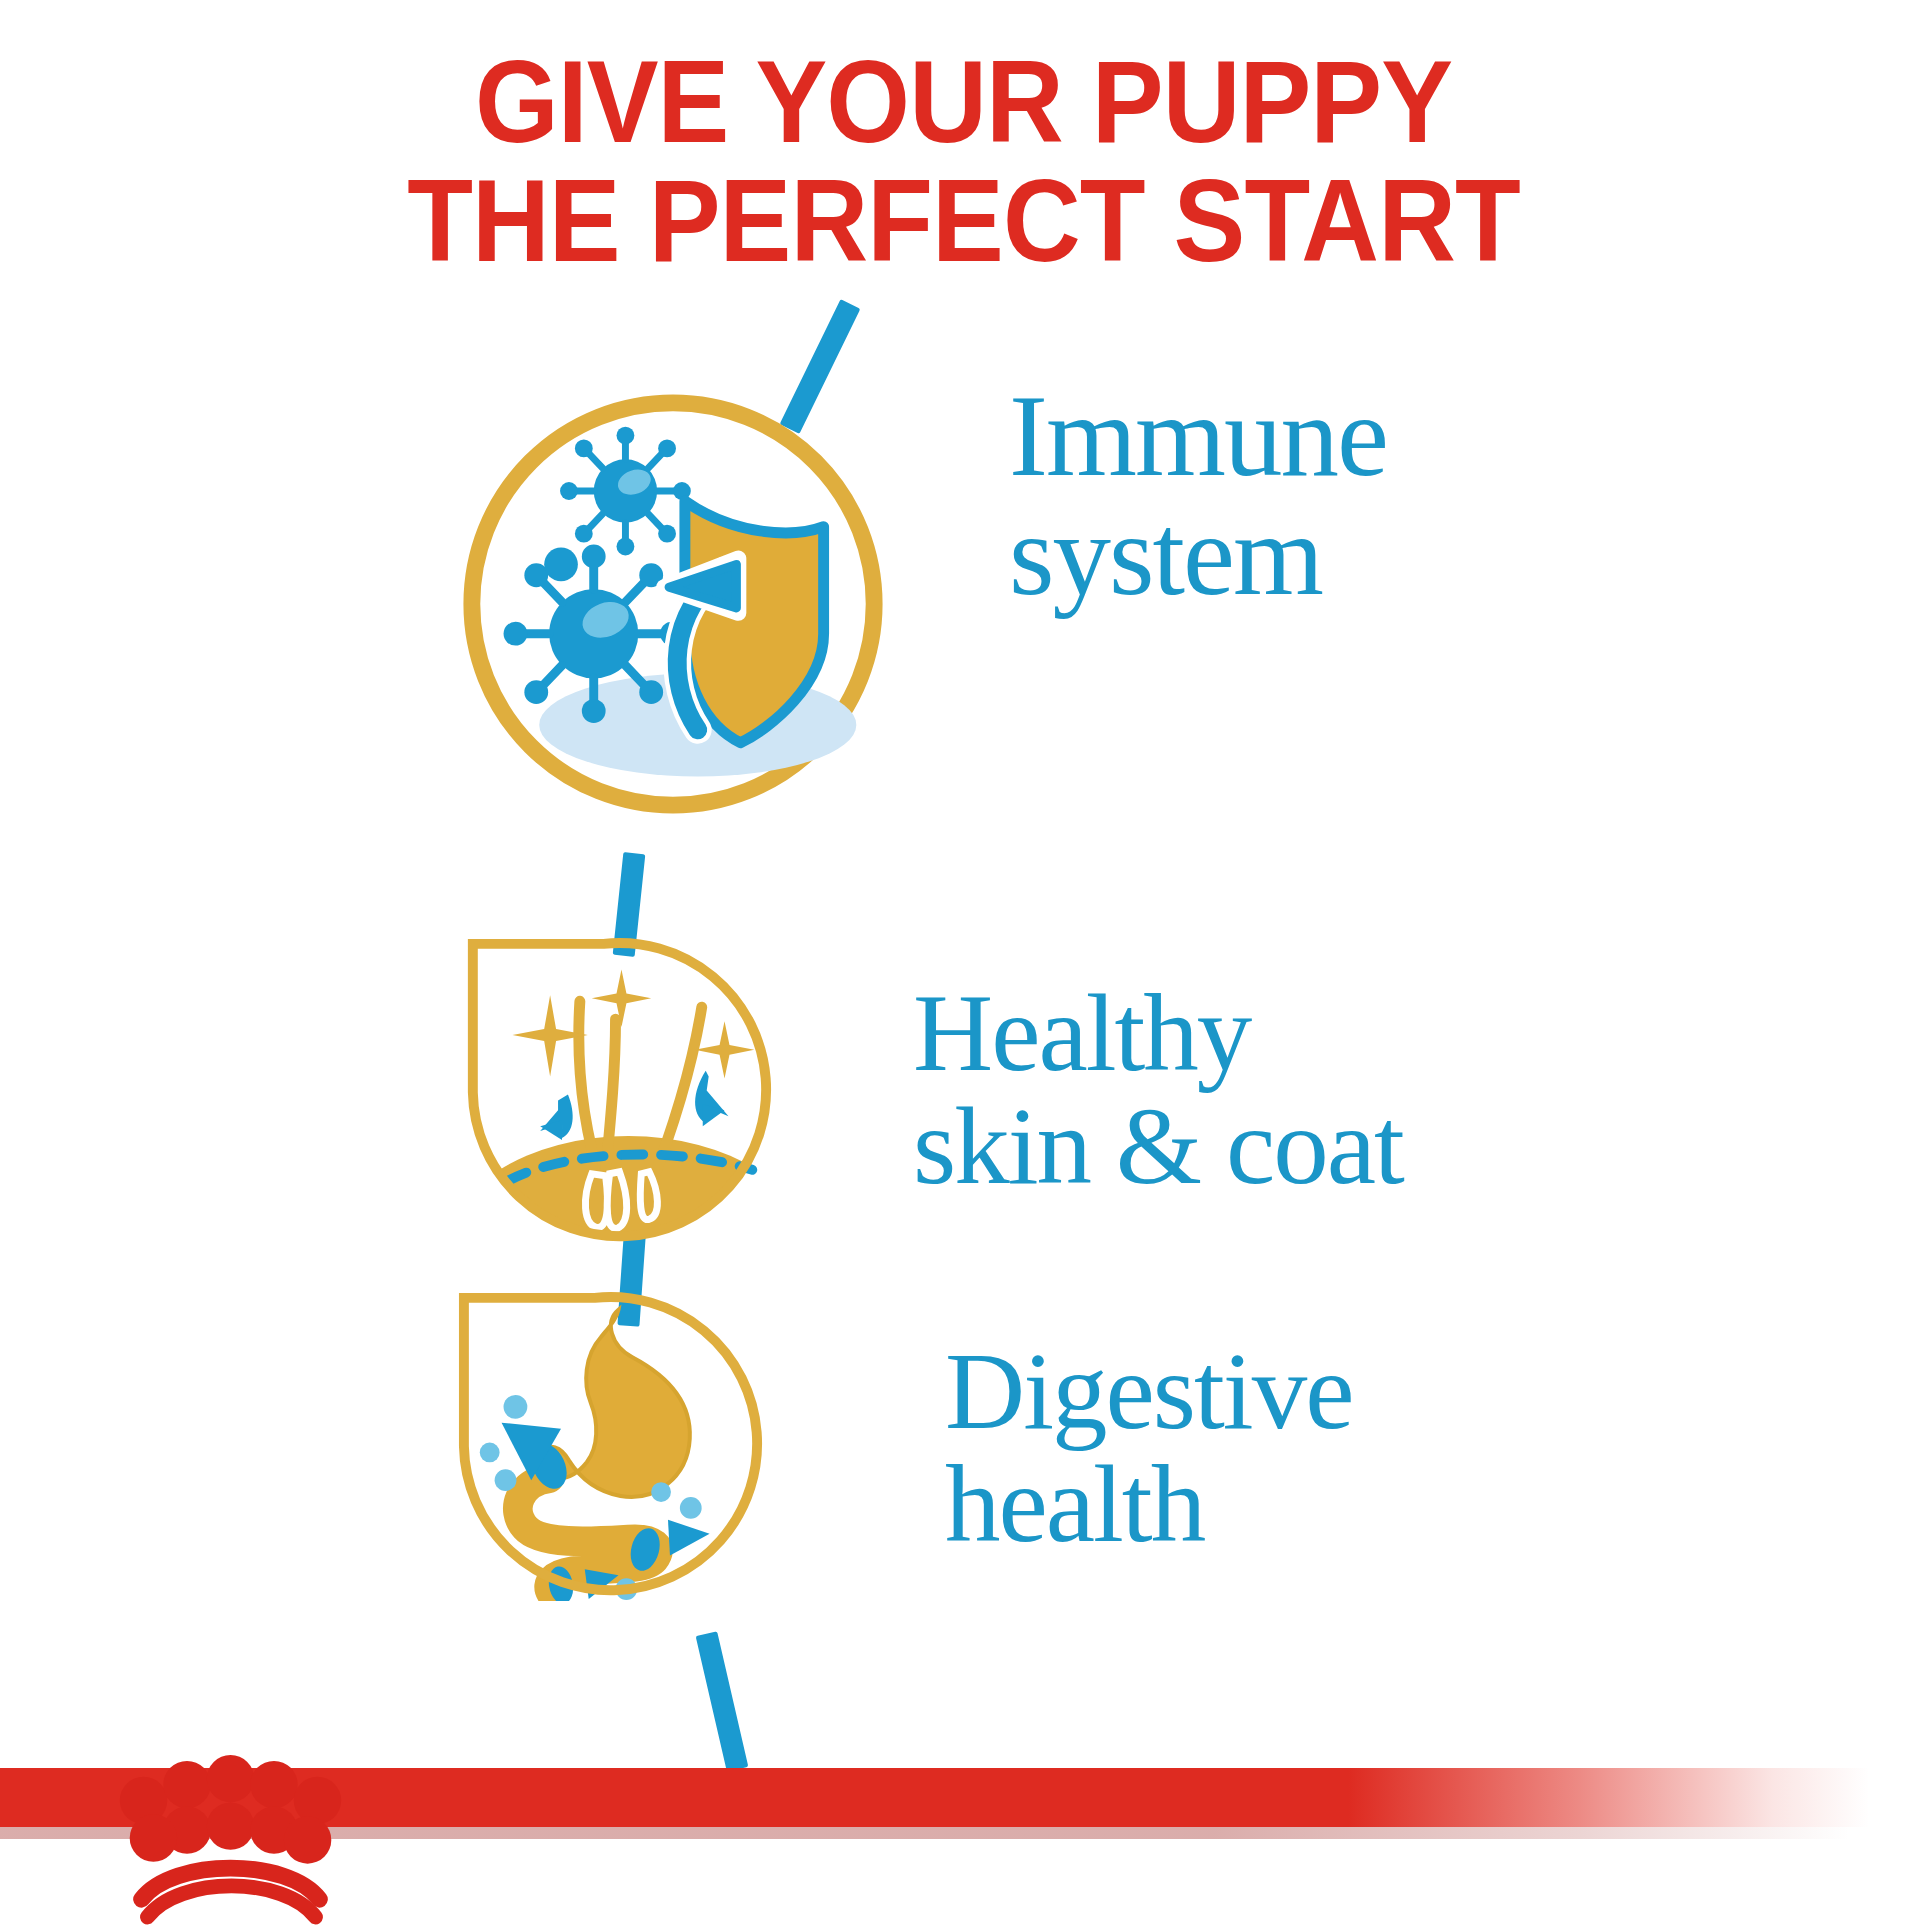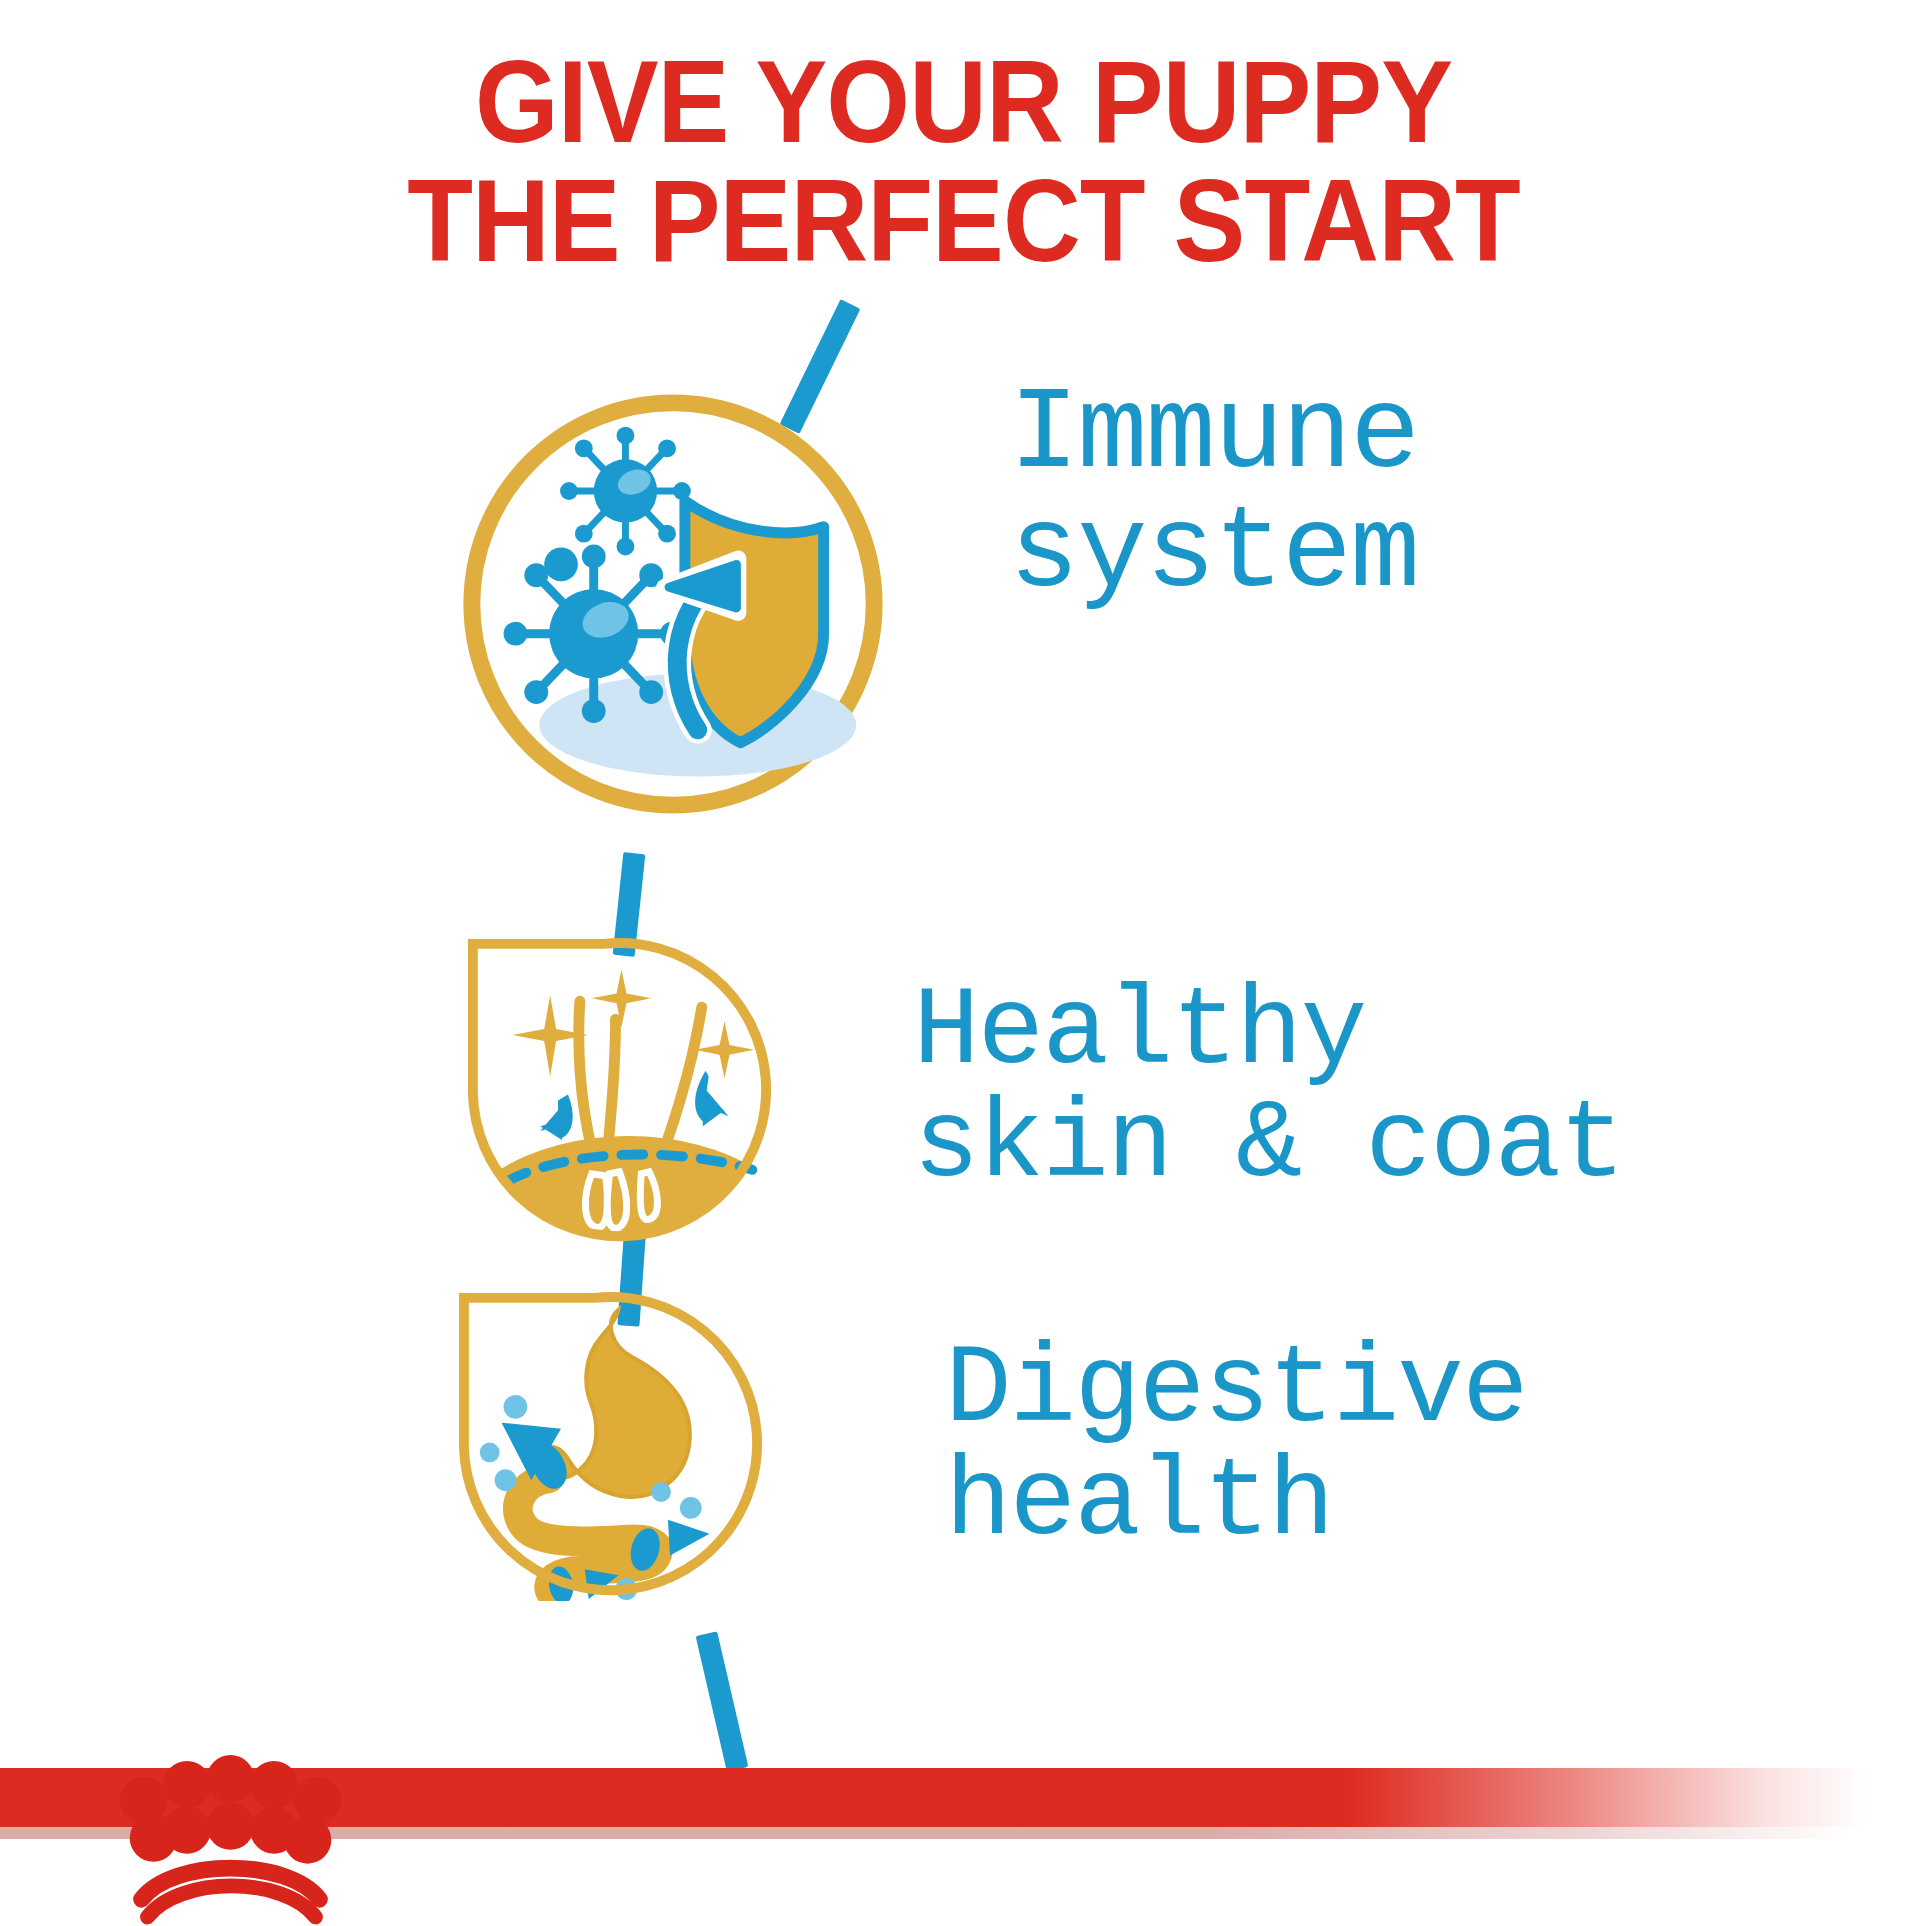--- a/index.html
+++ b/index.html
@@ -24,21 +24,21 @@
     transform-origin:50% 0;
     white-space:nowrap;
   }
   .headline .hl-line{display:block;}
 
   
   .row{position:absolute;}
   .row .label{
     position:absolute;
     color:#1B96C8;
-    font-family:Liberation Mono, monospace;
+    font-family:Liberation Serif, serif;
     font-weight:400;
     line-height:1.02;
     letter-spacing:-2px;
   }
   .label .ln{display:block;white-space:nowrap;}
 
   #row1{left:455px;top:386px;width:1386px;height:436px;}
   #row1 .icon-wrap{position:absolute;left:0;top:0;width:436px;height:436px;}
   #row1 .label{left:554px;top:-10px;font-size:117px;}
 

